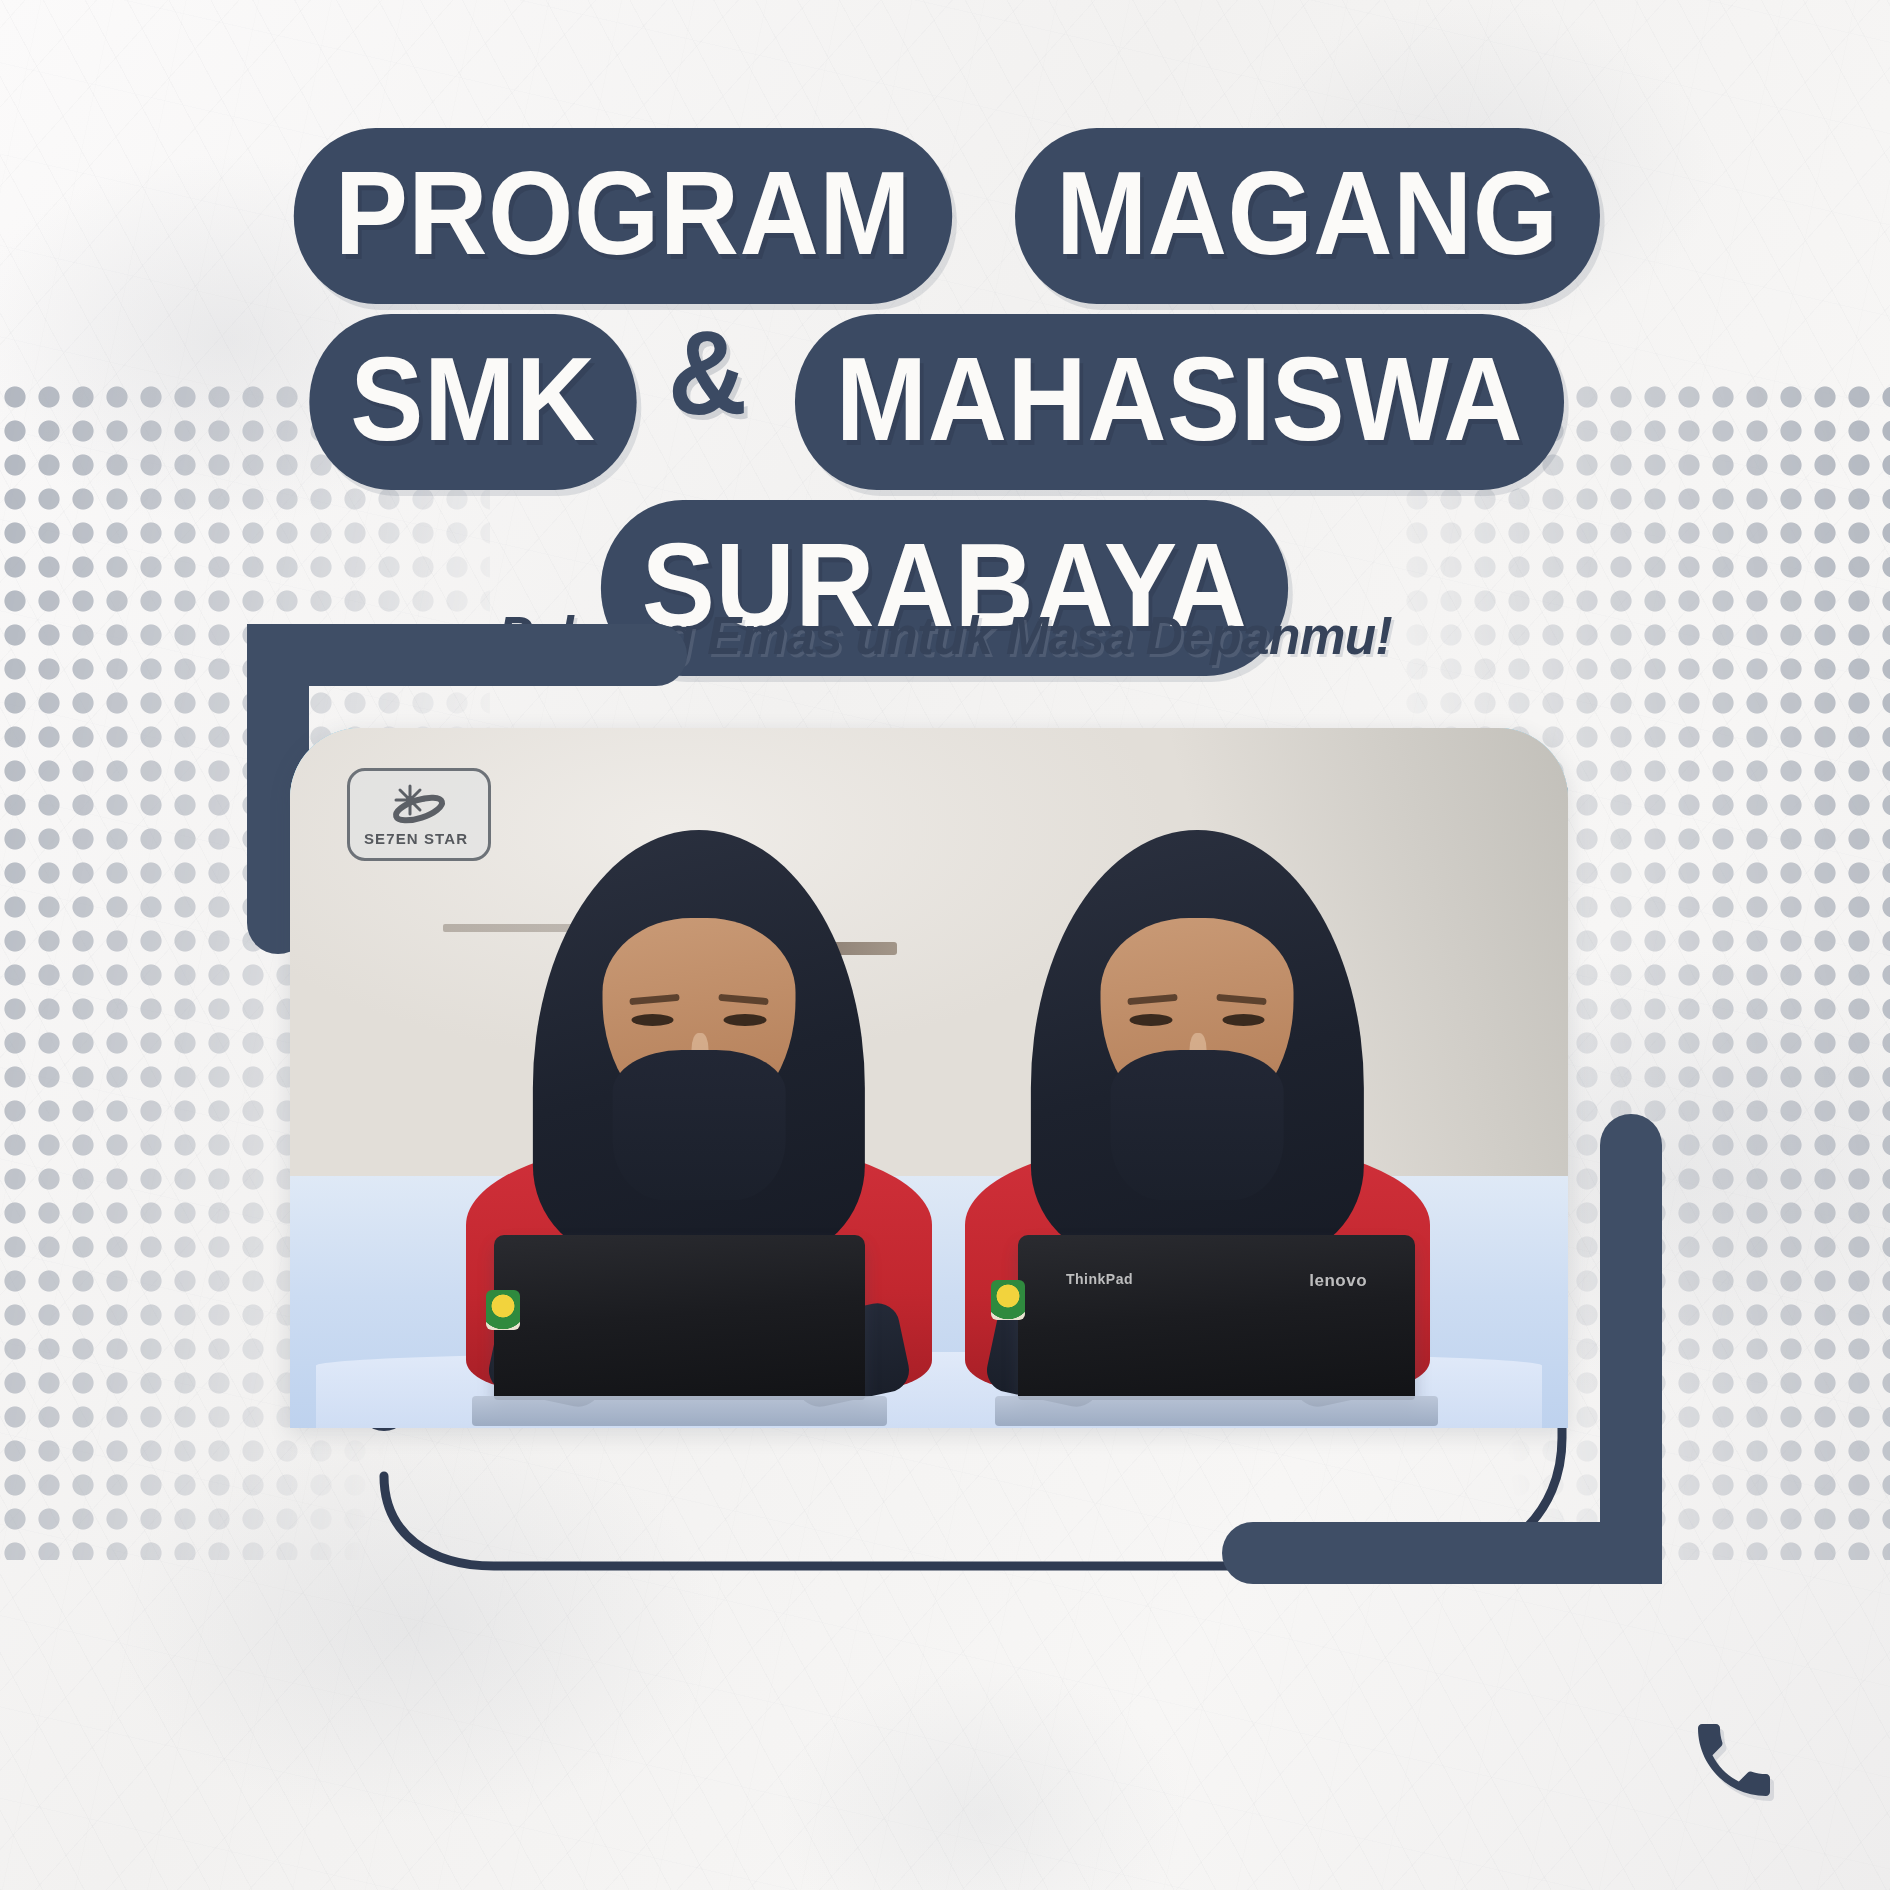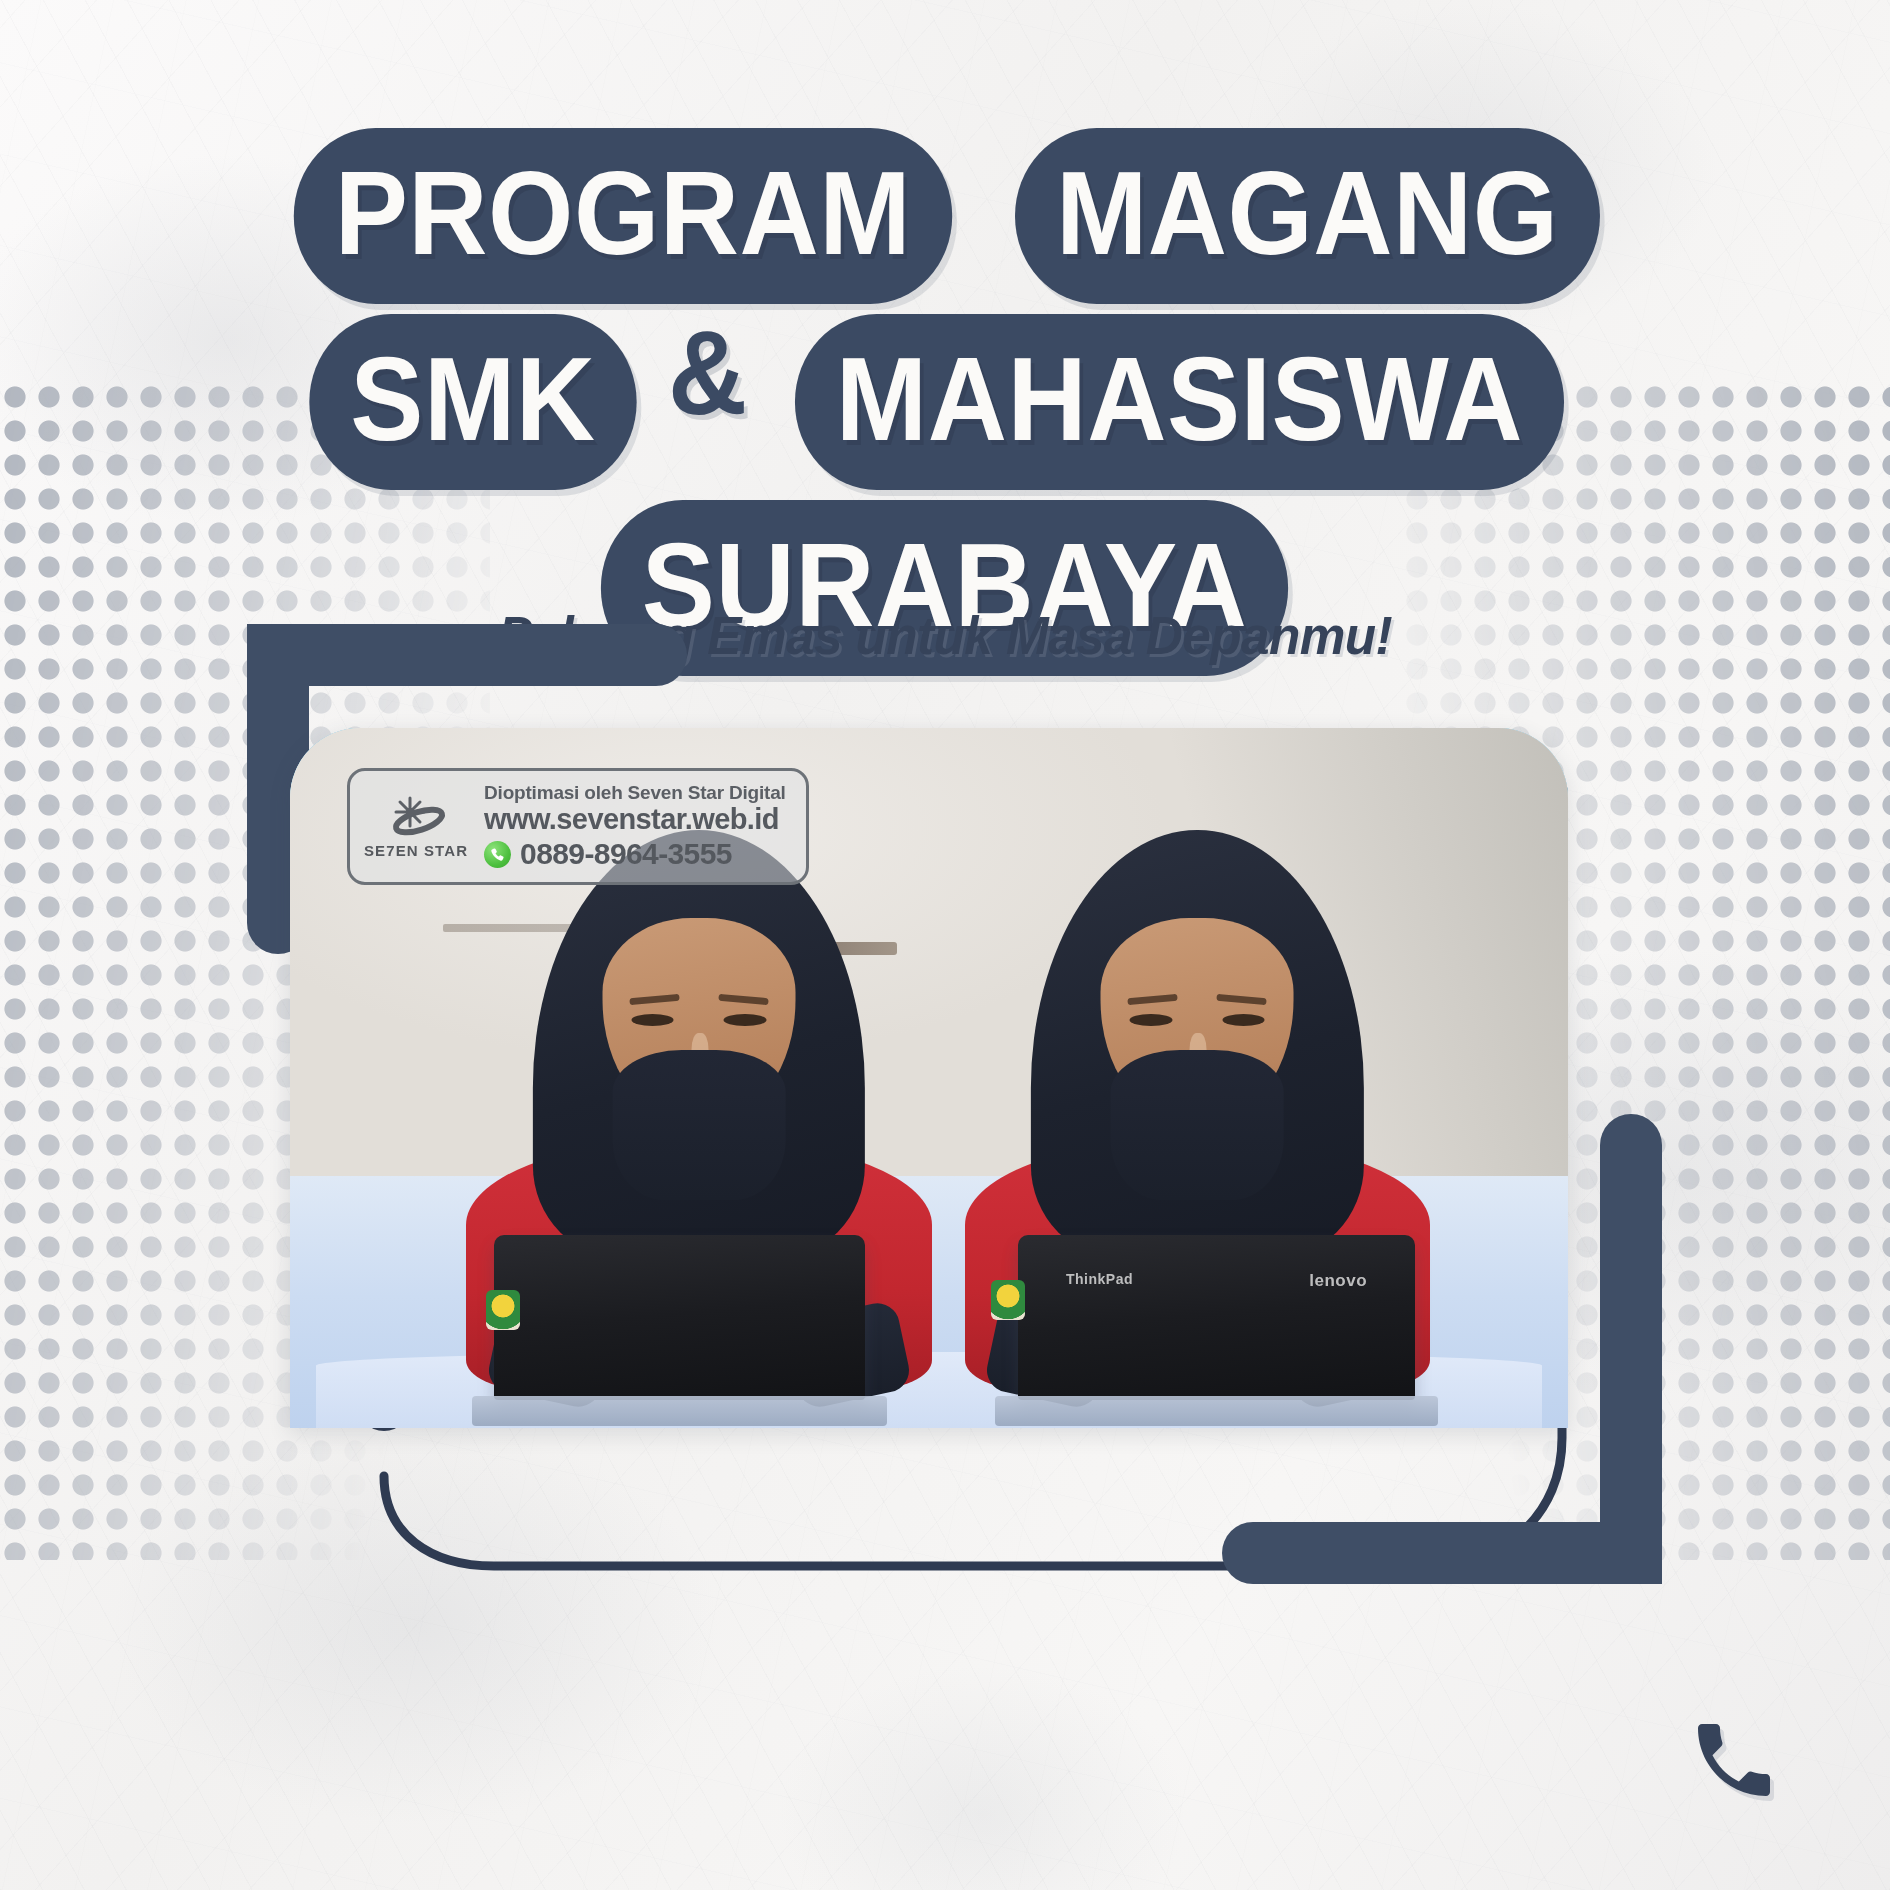--- a/index.html
+++ b/index.html
@@ -470,32 +470,20 @@
             <g stroke="#5c6066" stroke-width="3" stroke-linecap="round" fill="none">
               <path d="M25 4 L25 32"></path>
               <path d="M11 18 L39 18"></path>
               <path d="M15 8 L35 28"></path>
               <path d="M35 8 L15 28"></path>
             </g>
             <circle cx="25" cy="18" r="4.2" fill="#5c6066"></circle>
           </svg>
           <span class="wm-brand">SE7EN STAR</span>
         </div>
-        <div class="wm-text">
-          <span class="wm-line1">Dioptimasi oleh Seven Star Digital</span>
-          <span class="wm-line2">www.sevenstar.web.id</span>
-          <span class="wm-line3">
-            <span class="wm-phone-ic">
-              <svg width="15" height="15" viewBox="0 0 24 24">
-                <path fill="#ffffff" d="M6.6 2.5 3.4 4.1c-1 .5-1.5 1.6-1.2 2.7C3.9 13.2 10.8 20.1 17.2 21.8c1.1.3 2.2-.2 2.7-1.2l1.6-3.2c.4-.8.1-1.8-.7-2.2l-3.3-1.8c-.7-.4-1.6-.2-2.1.4l-1.2 1.5c-2.3-1.2-4.2-3.1-5.4-5.4l1.5-1.2c.6-.5.8-1.4.4-2.1L8.8 3.2c-.4-.8-1.4-1.1-2.2-.7z"></path>
-              </svg>
-            </span>
-            <span class="num">0889-8964-3555</span>
-          </span>
-        </div>
       </div>
     </div>
   </div>
 
   <div class="footer">
     <span class="footer-icon">
       <svg width="96" height="96" viewBox="0 0 24 24">
         <path fill="#36435a" d="M6.62 10.79c1.44 2.83 3.76 5.15 6.59 6.59l2.2-2.2c.27-.27.67-.36 1.02-.24 1.12.37 2.33.57 3.57.57.55 0 1 .45 1 1V20c0 .55-.45 1-1 1-9.39 0-17-7.61-17-17 0-.55.45-1 1-1h3.5c.55 0 1 .45 1 1 0 1.25.2 2.45.57 3.57.11.35.03.74-.25 1.02l-2.2 2.2z"></path>
       </svg>
     </span>

